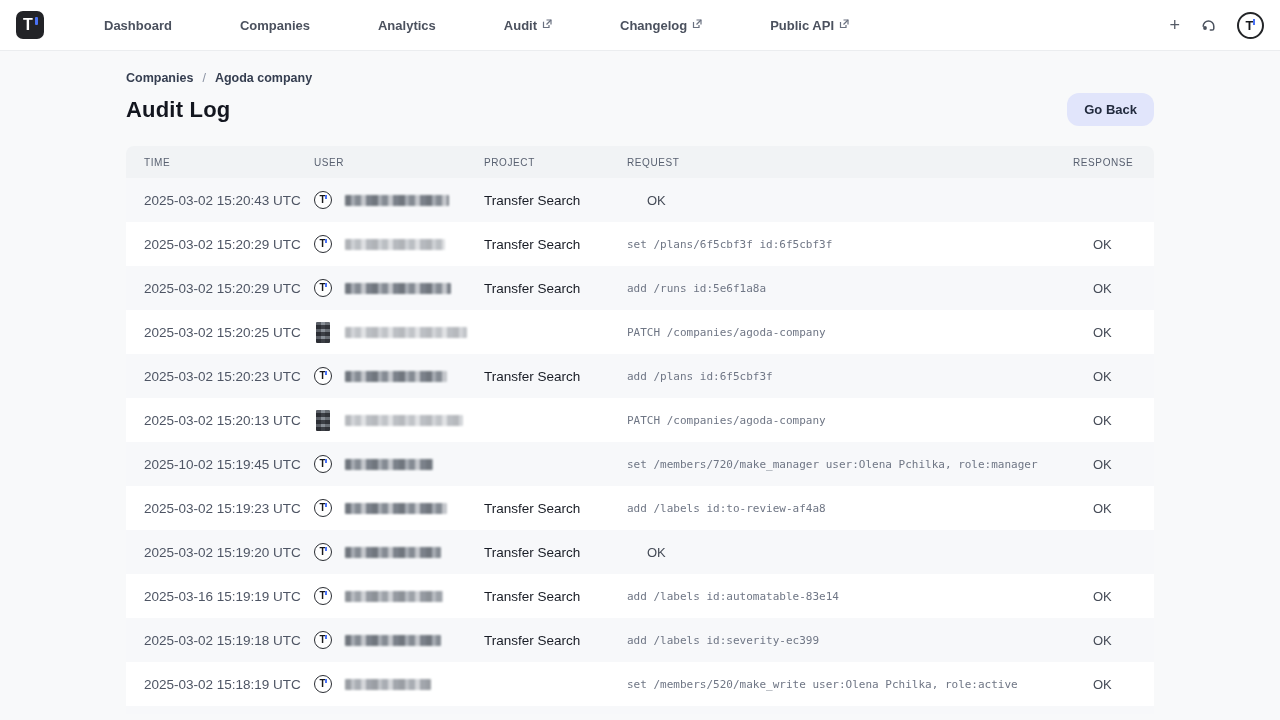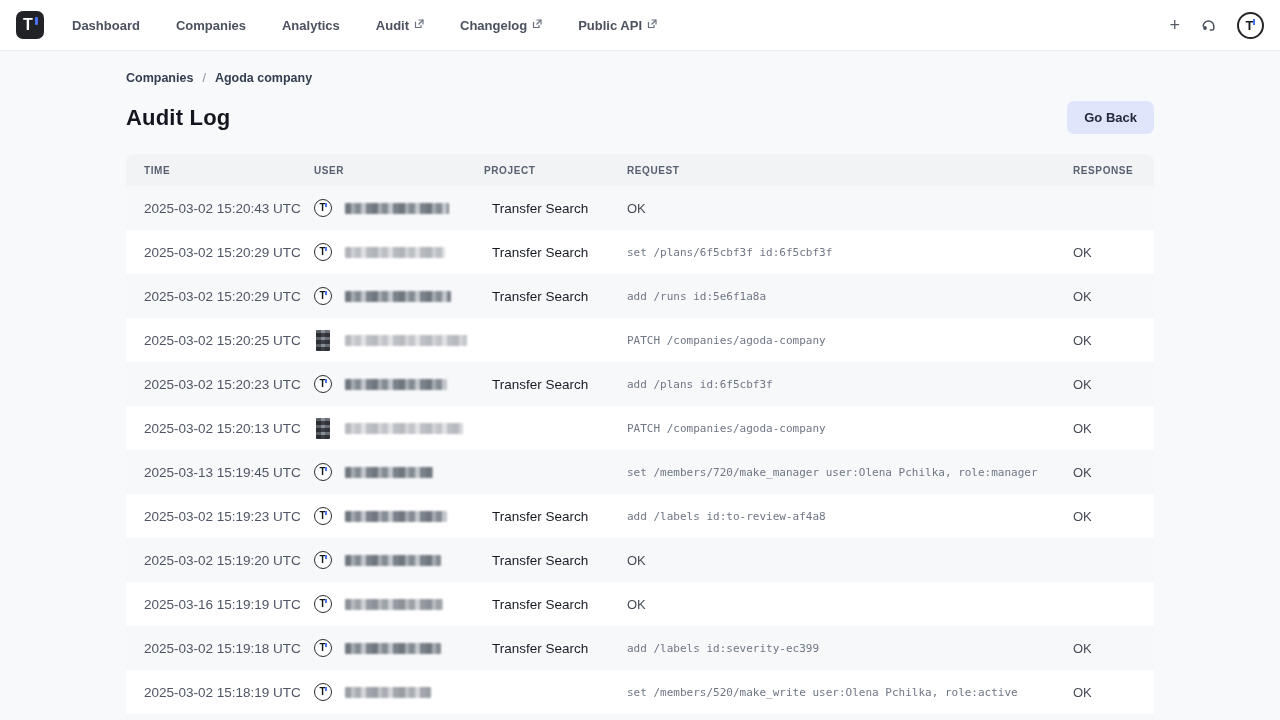--- a/index.html
+++ b/index.html
@@ -8,56 +8,56 @@
 
   
   .topnav { display:flex; align-items:center; height:51px; background:#ffffff;
             border-bottom:1px solid #ebedef; padding:0 16px; }
   .logo-sq { width:28px; height:28px; background:#222327; border-radius:7px;
              position:relative; display:flex; align-items:center; justify-content:center; }
   .logo-sq b { color:#ffffff; font-size:16px; font-weight:bold; line-height:1; margin-right:4px; }
   .logo-sq i { position:absolute; width:3px; height:8px; background:#4a72f5; top:6px; right:6px; border-radius:1px; }
   .nav-links { display:flex; align-items:center; gap:36px; margin-left:28px; }
   .nav-link { display:flex; align-items:center; gap:5px; font-size:13px; font-weight:600;
-              color:#4b515e; cursor:pointer; text-decoration:none; }
+              color:#4b515e; cursor:pointer; text-decoration:none;margin-left:32px; }
   .ext-ic { display:inline-flex; margin-top:-2px; }
   .nav-right { margin-left:auto; display:flex; align-items:center; gap:20px; }
   .plus-ic { font-size:18px; color:#555b66; font-weight:400; line-height:1; cursor:pointer; }
   .headset-ic { display:inline-flex; cursor:pointer; }
   .nav-avatar { width:27px; height:27px; border:2px solid #232528; border-radius:50%;
                 background:#fff; position:relative; display:flex; align-items:center;
                 justify-content:center; cursor:pointer; }
   .nav-avatar b { color:#17181c; font-size:13px; font-weight:bold; line-height:1; margin-right:2px; }
   .nav-avatar i { position:absolute; width:2px; height:6px; background:#4a72f5; top:5px; right:7px; }
 
   
   .content { width:1028px; margin:0 auto; }
   .breadcrumb { margin-top:20px; display:flex; align-items:center; gap:9px;
                 font-size:12.5px; font-weight:700; color:#353e50; }
   .breadcrumb .sep { color:#8a92a3; font-weight:400; }
   .breadcrumb a { color:#353e50; text-decoration:none; cursor:pointer; }
-  .title-row { margin-top:16px; display:flex; align-items:center; justify-content:space-between; }
+  .title-row { margin-top:8px; display:flex; align-items:center; justify-content:space-between; }
   .page-title { font-size:22px; font-weight:800; color:#13161f; letter-spacing:.2px; }
-  .go-back { background:#e1e5fb; color:#222b3e; border:none; border-radius:7px;
+  .go-back { background:#e1e5fb; color:#222b3e; border:none; border-radius:12px;
              font-family:"Liberation Sans",sans-serif; font-size:13px; font-weight:600;
              padding:9px 17px; cursor:pointer; }
 
   
   .table { margin-top:20px; }
   .thead, .tr { display:grid; grid-template-columns:170px 170px 143px 446px 80px;
                 padding-left:18px; align-items:center; }
   .thead { height:32px; background:#f1f3f5; border-radius:8px 8px 0 0; }
-  .th { font-size:10px; font-weight:700; letter-spacing:.6px; color:#596171; text-transform:uppercase; }
+  .th { font-size:10px; font-weight:400; letter-spacing:.6px; color:#596171; text-transform:uppercase; }
   .tr { height:44px; background:#ffffff; }
   .tbody .tr:nth-child(odd) { background:#f7f8fa; }
   .td { font-size:13.5px; color:#4e5564; }
   .c-user { display:flex; align-items:center; gap:13px; }
-  .c-project { color:#181c25; font-weight:500;margin-left:8px; }
+  .c-project { color:#181c25; font-weight:500; }
   .c-request { font-family:"DejaVu Sans Mono", monospace; font-size:11px; color:#6f7685; }
-  .c-response { font-size:13px; color:#454b57; }
+  .c-response { font-size:13px; color:#454b57;margin-left:20px; }
 
   .tlogo { width:18px; height:18px; border:1.5px solid #2a2d33; border-radius:50%;
            background:#fff; position:relative; display:flex; align-items:center;
            justify-content:center; flex:none; }
   .tlogo b { color:#17181c; font-size:10px; font-weight:bold; line-height:1; margin-right:1px; }
   .tlogo i { position:absolute; width:2px; height:4px; background:#4a72f5; top:3px; right:4px; }
   .pavatar { width:14px; height:21px; margin:0 2px; flex:none; filter:blur(.7px); border-radius:1px;
              background:
                repeating-linear-gradient(0deg, rgba(40,42,48,.8) 0 4px, rgba(130,136,144,.45) 4px 7px),
                repeating-linear-gradient(90deg, #3a3d44 0 5px, #8d939b 5px 9px, #55595f 9px 14px); }
@@ -237,21 +237,21 @@
         <div class="td c-user">
           <span class="pavatar"></span>
           <span class="nblur"></span>
         </div>
         <div class="td c-project"></div>
         <div class="td c-request">PATCH /companies/agoda-company</div>
         <div class="td c-response">OK</div>
       </div>
 
       <div class="tr">
-        <div class="td c-time">2025-03-13 15:19:45 UTC</div>
+        <div class="td c-time">2025-10-02 15:19:45 UTC</div>
         <div class="td c-user">
           <span class="tlogo">
               <b>T</b>
               <i></i>
             </span>
           <span class="nblur"></span>
         </div>
         <div class="td c-project"></div>
         <div class="td c-request">set /members/720/make_manager user:Olena Pchilka, role:manager</div>
         <div class="td c-response">OK</div>
@@ -287,20 +287,21 @@
       <div class="tr">
         <div class="td c-time">2025-03-16 15:19:19 UTC</div>
         <div class="td c-user">
           <span class="tlogo">
               <b>T</b>
               <i></i>
             </span>
           <span class="nblur"></span>
         </div>
         <div class="td c-project">Transfer Search</div>
+        <div class="td c-request">add /labels id:automatable-83e14</div>
         <div class="td c-response">OK</div>
       </div>
 
       <div class="tr">
         <div class="td c-time">2025-03-02 15:19:18 UTC</div>
         <div class="td c-user">
           <span class="tlogo">
               <b>T</b>
               <i></i>
             </span>

